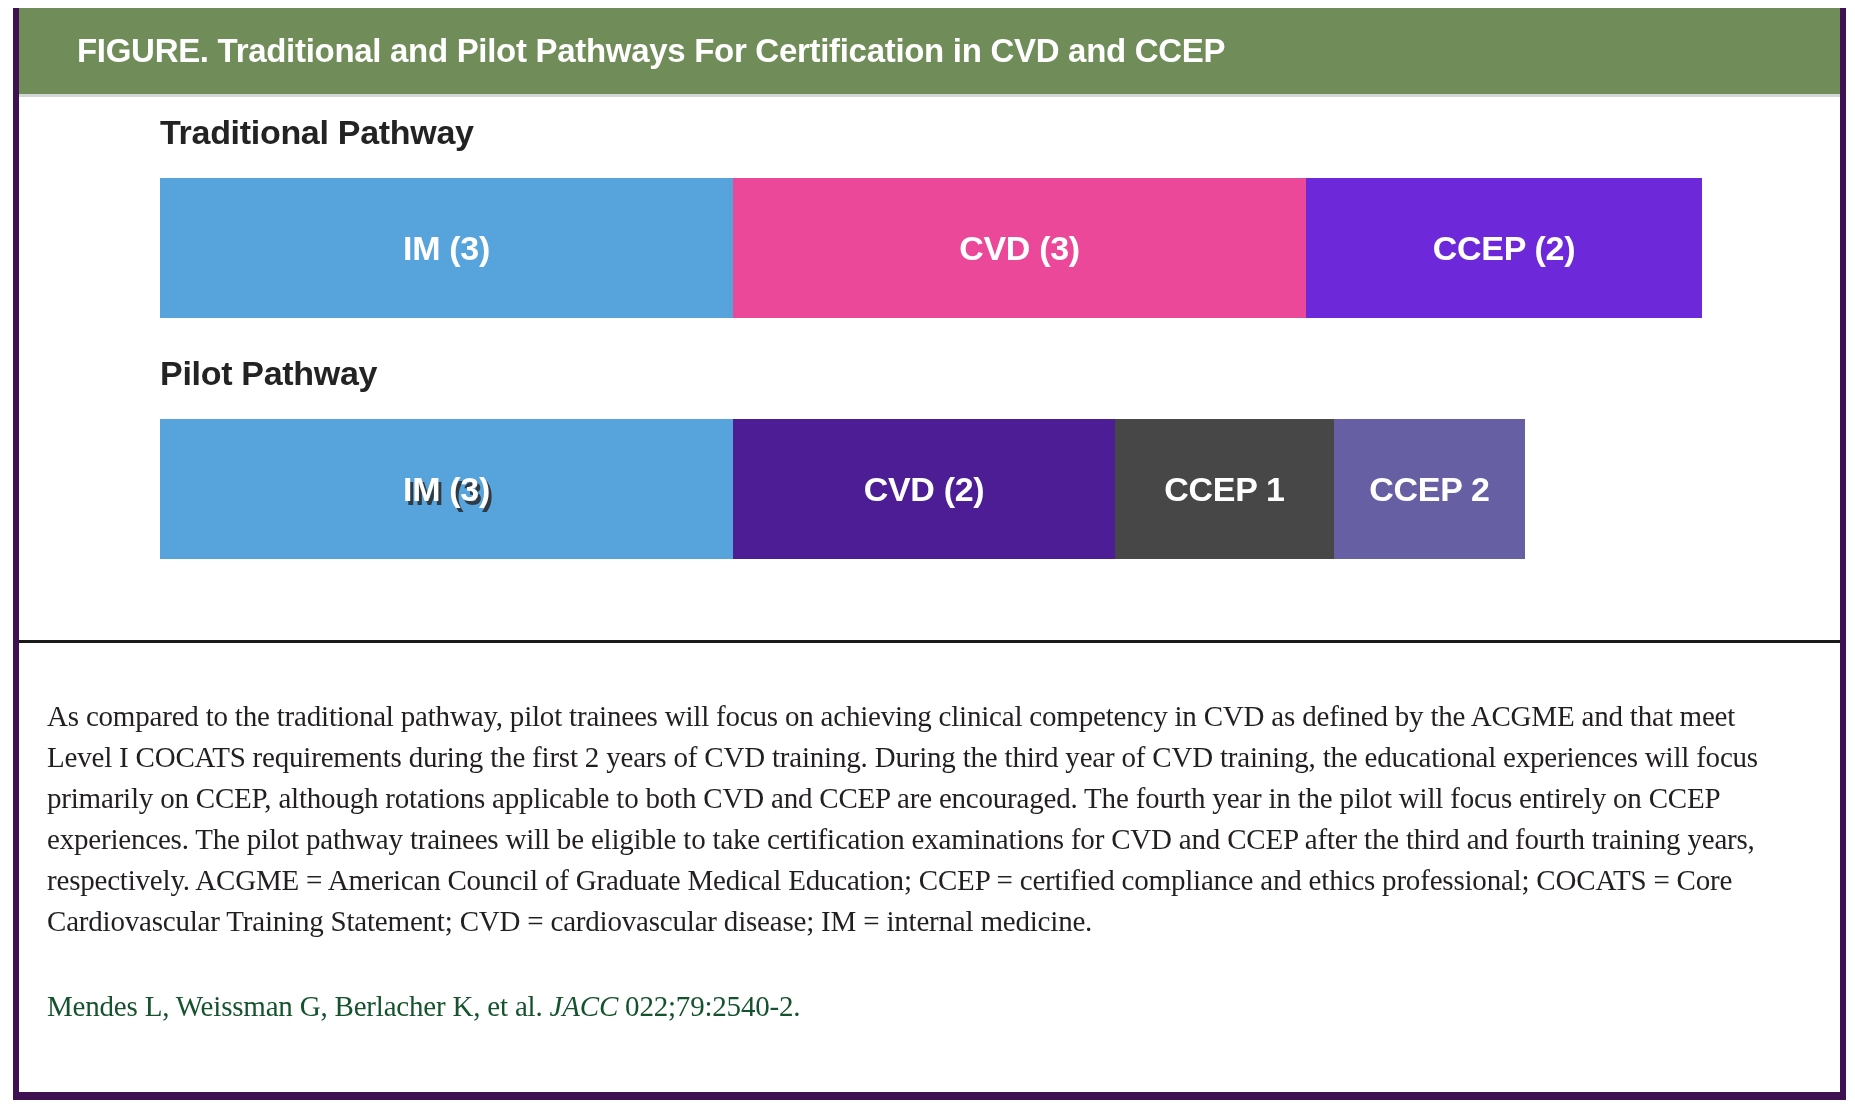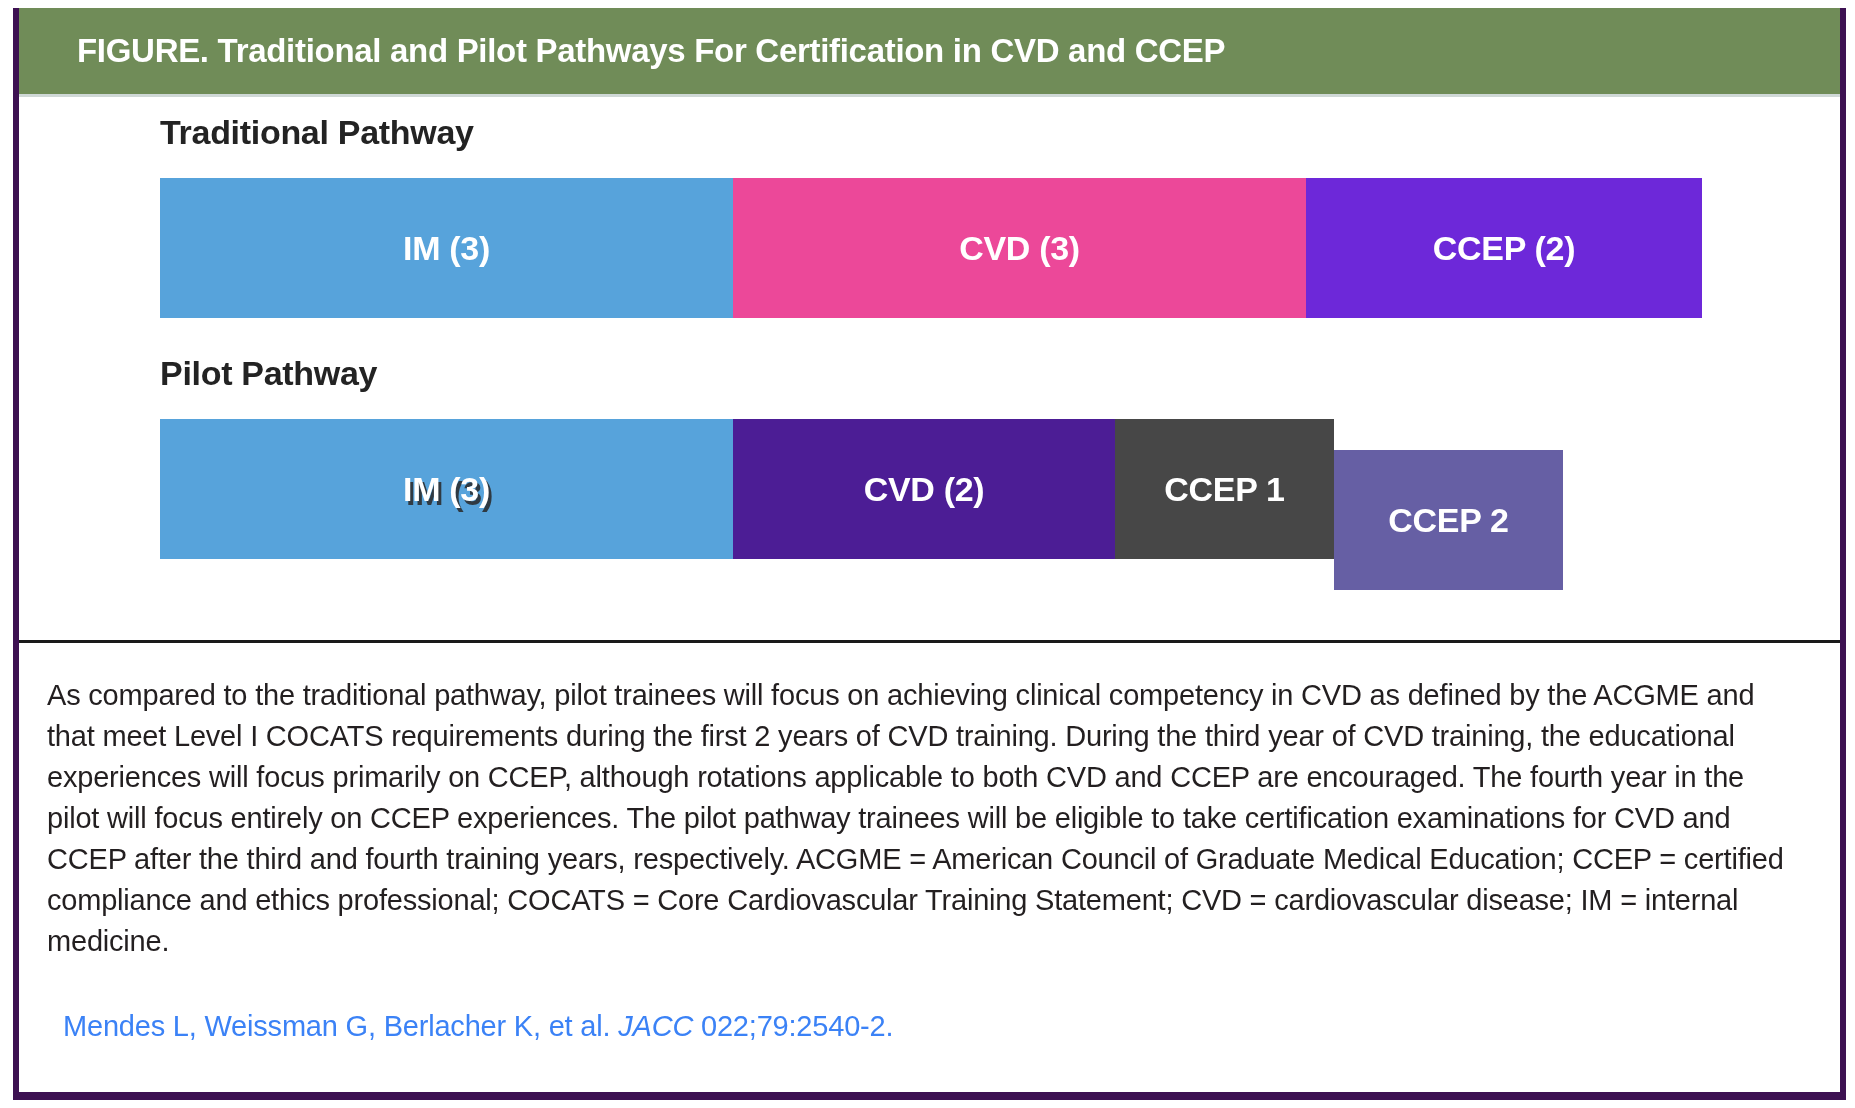--- a/index.html
+++ b/index.html
@@ -50,20 +50,21 @@
     margin: 0 0 26px 0;
     letter-spacing: -0.3px;
   }
   .pathway-label.second {
     margin-top: 36px;
   }
   .bar {
     display: flex;
     height: 140px;
     width: fit-content;
+    align-items: flex-end;
   }
   .segment {
     display: flex;
     align-items: center;
     justify-content: center;
     height: 100%;
     box-sizing: border-box;
   }
   .segment-label {
     color: #ffffff;
@@ -71,34 +72,35 @@
     font-weight: 700;
     letter-spacing: -0.3px;
     white-space: nowrap;
   }
   .segment-label.shadowed {
     text-shadow: 3px 4px 0 rgba(40, 40, 40, 0.85);
   }
   .caption-panel {
     box-sizing: border-box;
     border-top: 3px solid #1a1a1a;
-    padding: 32px 42px 0 28px;
+    padding: 53px 42px 0 28px;
+    font-family: Liberation Serif, serif;
   }
   .caption-text {
     margin: 0;
     font-size: 29px;
     line-height: 41px;
     color: #231f20;
     letter-spacing: -0.2px;
   }
   .citation {
-    margin: 44px 0 0 16px;
+    margin: 44px 0 0 0;
     font-size: 29px;
     line-height: 41px;
-    color: #3b82f6;
+    color: #14532d;
     letter-spacing: -0.2px;
   }
   .citation .journal {
     font-style: italic;
   }
 </style>
 </head>
 <body>
 
 <div class="figure-box">
@@ -123,21 +125,21 @@
       <div class="bar">
         <div class="segment" style="width: 573px; background: rgb(87, 163, 219);">
           <span class="segment-label shadowed">IM (3)</span>
         </div>
         <div class="segment" style="width: 382px; background: #4c1d95;">
           <span class="segment-label">CVD (2)</span>
         </div>
         <div class="segment" style="width: 219px; background: rgb(71, 71, 71);">
           <span class="segment-label">CCEP 1</span>
         </div>
-        <div class="segment" style="width: 229px; background: rgb(102, 95, 164); margin-top: 31px;">
+        <div class="segment" style="width: 191px; background: rgb(102, 95, 164); margin-top: 31px;">
           <span class="segment-label">CCEP 2</span>
         </div>
       </div>
     </div>
 
   <div class="caption-panel">
     <p class="caption-text">As compared to the traditional pathway, pilot trainees will focus on achieving clinical competency in CVD as defined by the ACGME and that meet Level I COCATS requirements during the first 2 years of CVD training. During the third year of CVD training, the educational experiences will focus primarily on CCEP, although rotations applicable to both CVD and CCEP are encouraged. The fourth year in the pilot will focus entirely on CCEP experiences. The pilot pathway trainees will be eligible to take certification examinations for CVD and CCEP after the third and fourth training years, respectively. ACGME = American Council of Graduate Medical Education; CCEP = certified compliance and ethics professional; COCATS = Core Cardiovascular Training Statement; CVD = cardiovascular disease; IM = internal medicine.</p>
     <p class="citation">
       <span>Mendes L, Weissman G, Berlacher K, et al.</span>
       <span class="journal">JACC</span>

